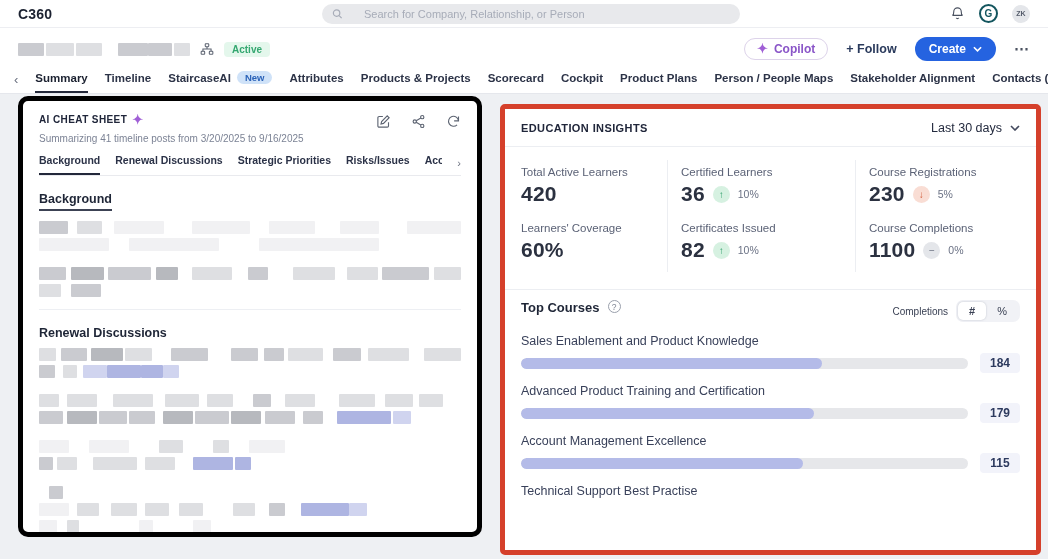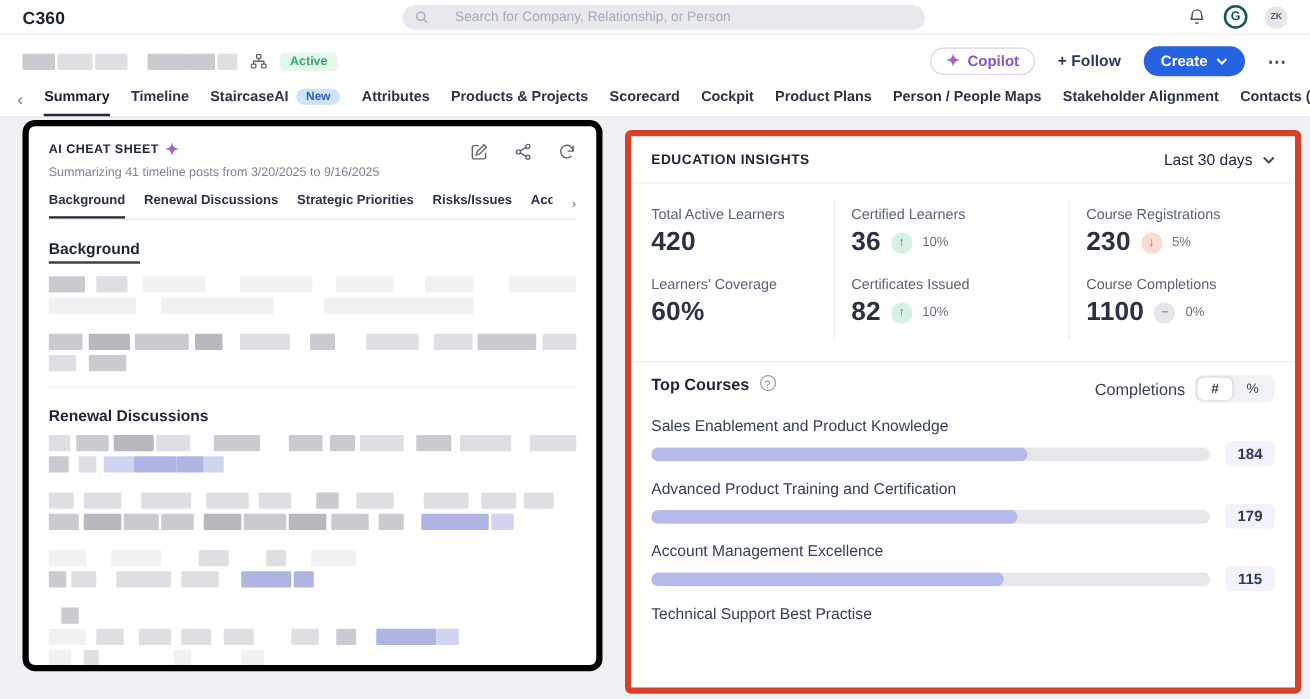--- a/index.html
+++ b/index.html
@@ -67,21 +67,21 @@
   .mval { font-size:21px; font-weight:700; color:#2b3140; letter-spacing:.2px; }
   .trend { width:17px; height:17px; border-radius:50%; font-size:10px; display:flex; align-items:center; justify-content:center; }
   .trend.up   { background:#d6f1e1; color:#2b9e68; }
   .trend.down { background:#f9ddd4; color:#d2603f; }
   .trend.flat { background:#e4e6ea; color:#6b7280; }
   .tpct { font-size:10.5px; color:#6a7184; }
   .tc-head { display:flex; margin-top:10px; }
   .tc-title { font-size:13px; font-weight:700; color:#1e2536; }
   .help { width:13px; height:13px; border:1px solid #9aa0ac; border-radius:50%; color:#7d8492; font-size:8.5px; display:inline-flex; align-items:center; justify-content:center; margin-left:8px; cursor:pointer; }
   .tc-right { margin-left:auto; display:flex; align-items:center; gap:8px; }
-  .tc-right .lbl { font-size:13px; color:#3a4154; }
+  .tc-right .lbl { font-size:10px; color:#3a4154; }
   .toggle { background:#f1f2f6; border-radius:7px; padding:2px; display:flex; }
   .topt { font-size:11px; color:#3a4154; padding:3px 11px; border-radius:5px; cursor:pointer; }
   .topt.sel { background:#fff; box-shadow:0 0 2px rgba(40,50,80,.25); font-weight:600; }
   .courses { margin-top:12px; }
   .course { margin-bottom:11px; }
   .cname { font-size:12.5px; color:#39415a; margin-bottom:5px; }
   .cbar-row { display:flex; align-items:center; gap:12px; }
   .ctrack { flex:1; height:11px; background:#e6e7ea; border-radius:6px; overflow:hidden; }
   .cfill { height:100%; background:#b4bbe8; border-radius:6px; }
   .cval { min-width:40px; text-align:center; background:#f2f3fa; color:#2d3a5e; font-size:12px; font-weight:600; border-radius:4px; padding:3px 6px; }

